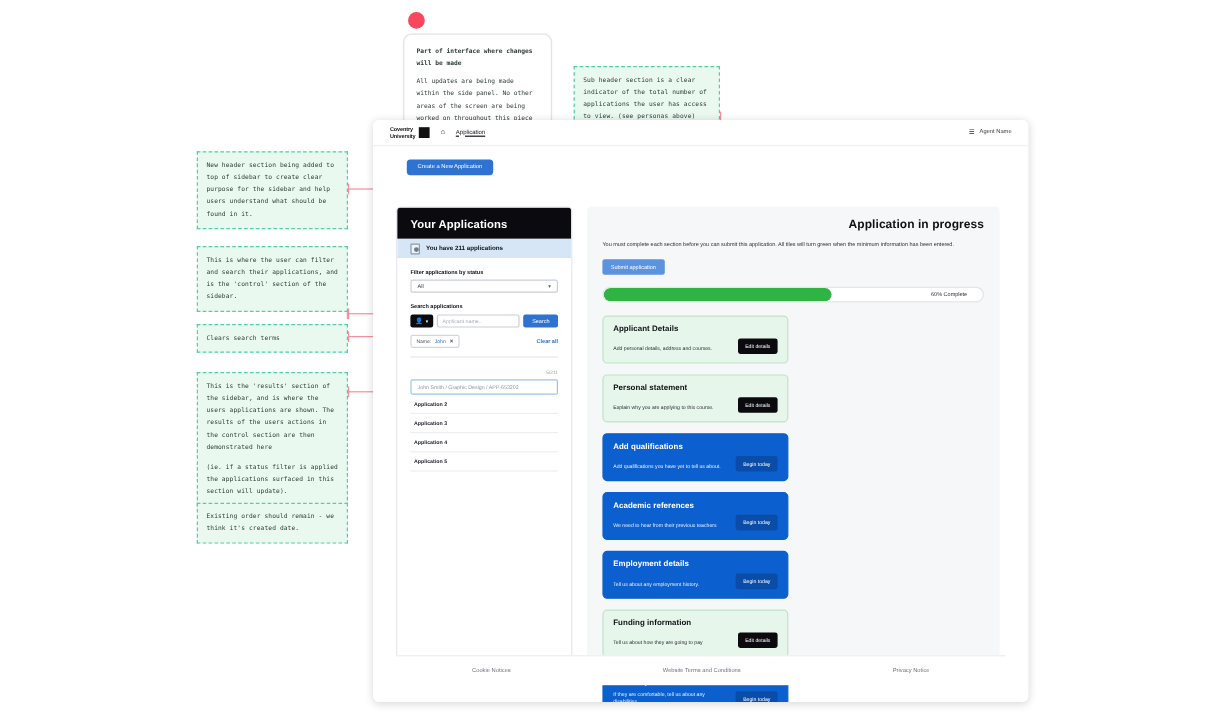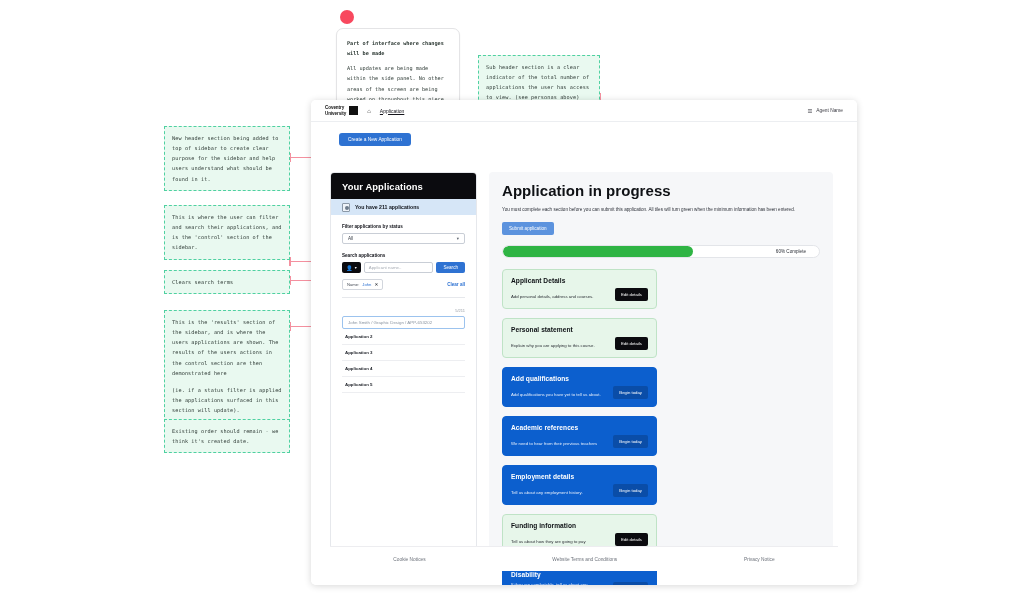--- a/index.html
+++ b/index.html
@@ -189,21 +189,21 @@
   }
 
   
   .main {
     position: absolute; left: 178px; top: 50px;
     width: 344px; height: 384px;
     background: #f6f7f9;
     border-radius: 4px;
     padding: 10px 13px;
   }
-  .main h1 { font-size: 15px; color:#0f1115; letter-spacing:.05px; }
+  .main h1 { font-size: 10px; color:#0f1115; letter-spacing:.05px;text-align:right; }
   .main .lede {
     font-size: 4.6px; color:#2e323a; line-height:1.65;
     margin-top: 7px; max-width: 320px;
   }
   .submit-btn {
     margin-top: 8px;
     background:#5c93de; color:#fff; border:none;
     border-radius: 2px; font-size: 4.6px;
     padding: 4px 7px; cursor:pointer;
   }

